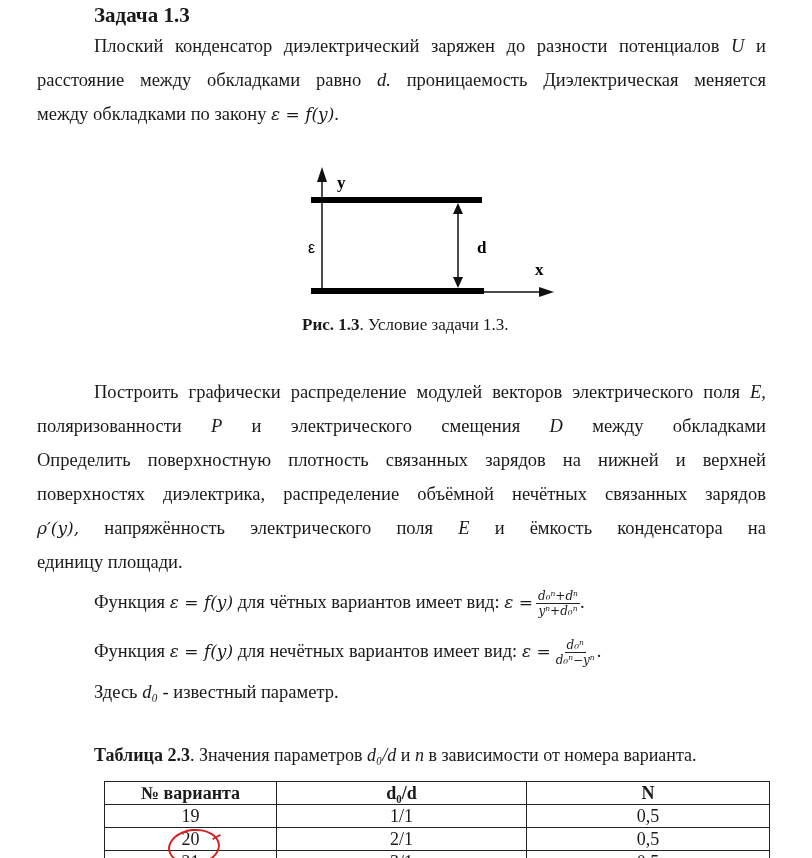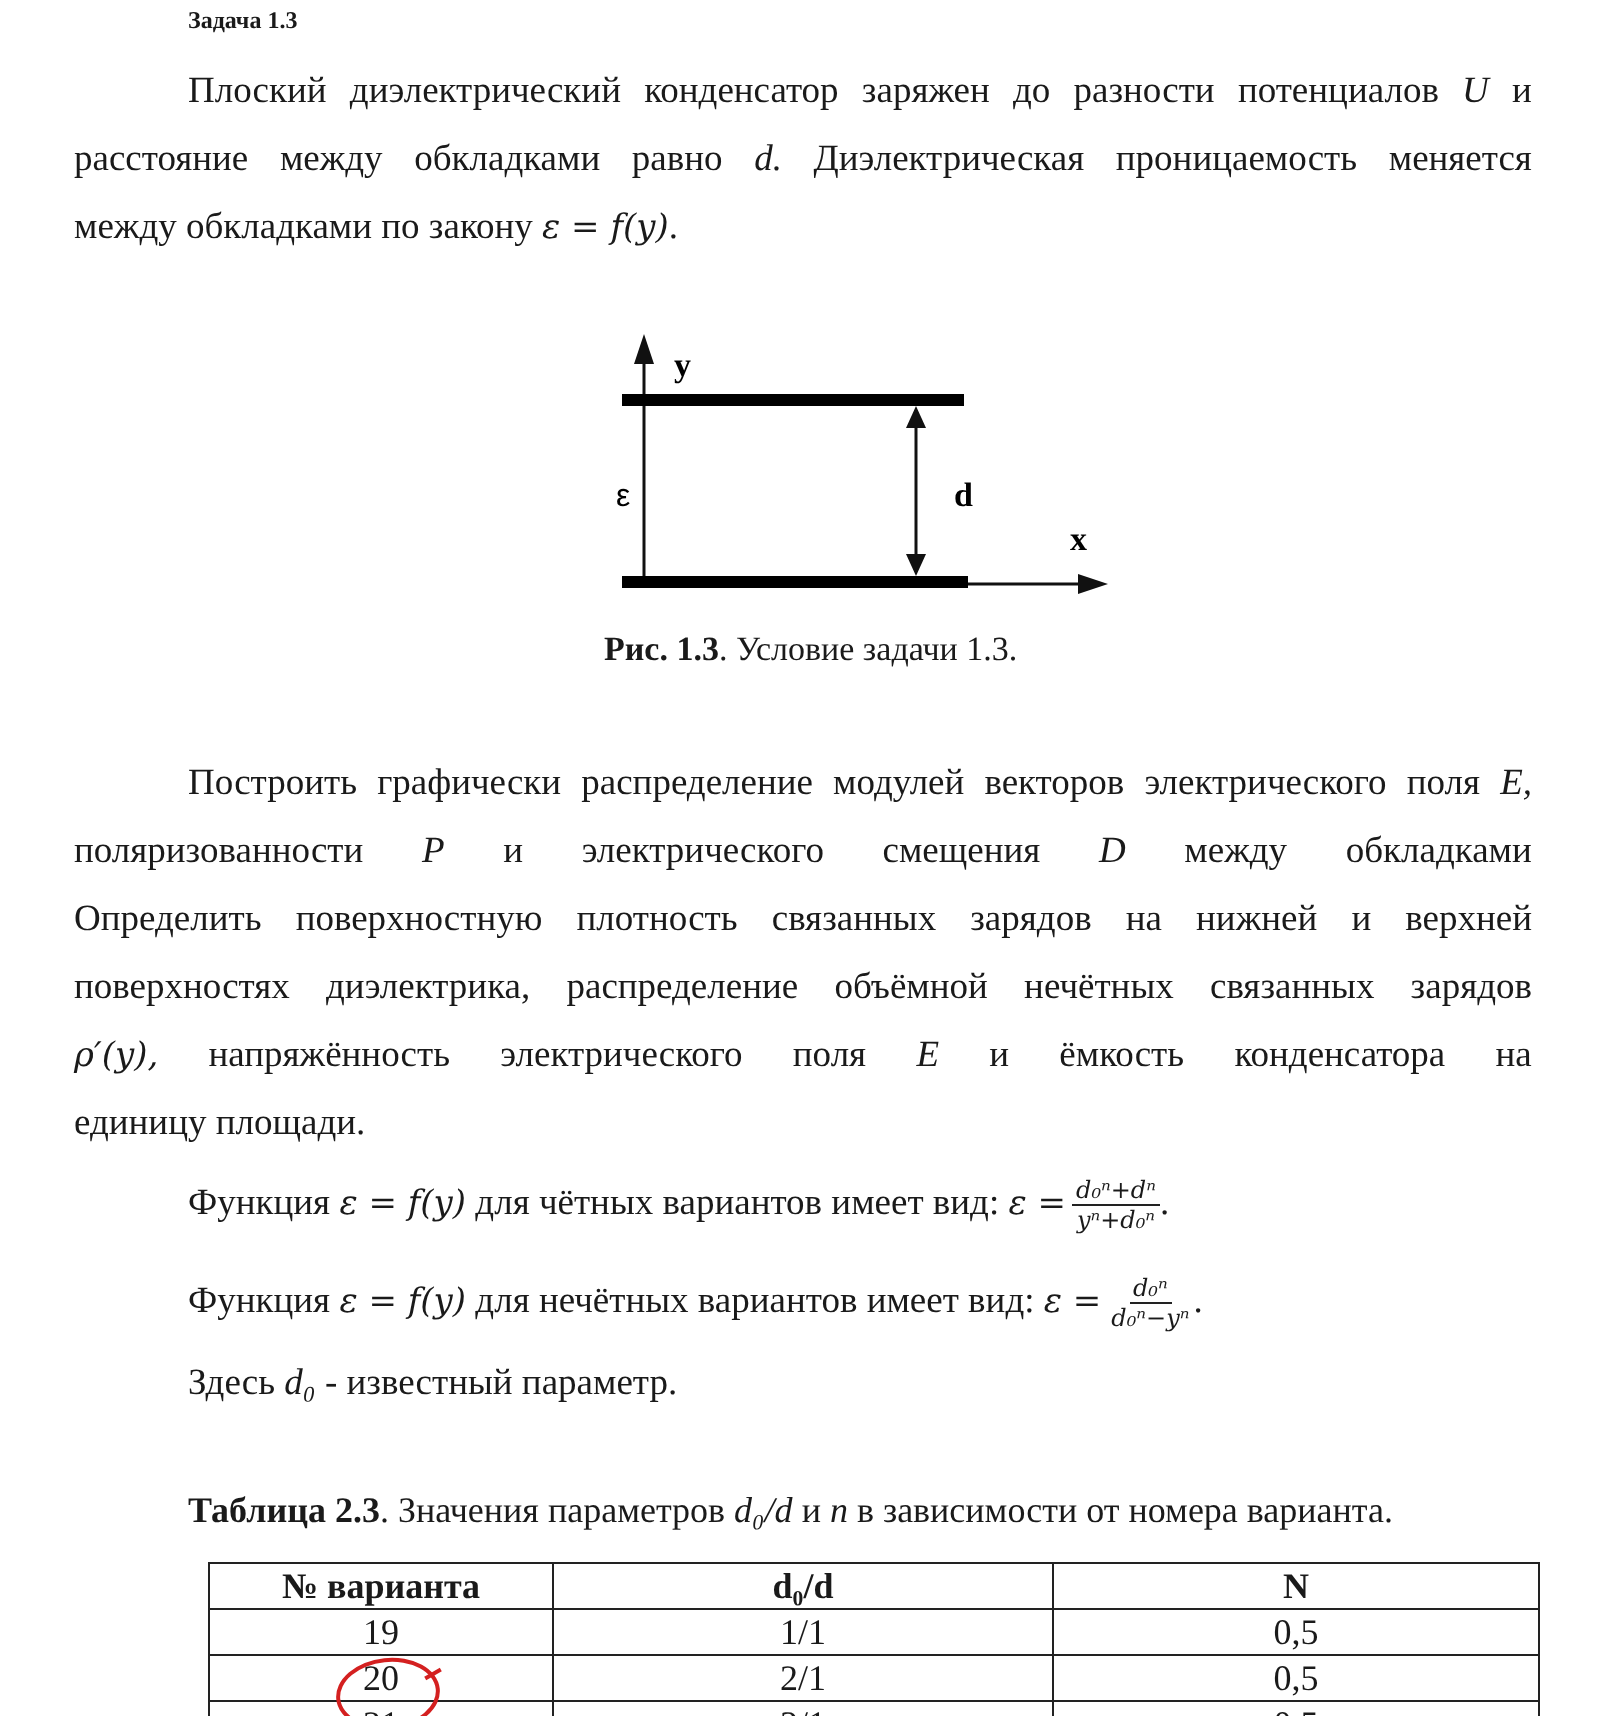--- a/index.html
+++ b/index.html
@@ -2,21 +2,21 @@
 <html><head>
   <meta charset="utf-8">
   <style>
     html, body { margin: 0; padding: 0; background: #ffffff; }
     body {
       width: 812px; height: 858px; overflow: hidden; position: relative;
       font-family: "Liberation Serif", "DejaVu Serif", serif;
       color: #1a1a1a;
     }
     .abs { position: absolute; white-space: nowrap; }
-    .title { left: 94px; top: 3px; font-size: 12px; font-weight: bold; }
+    .title { left: 94px; top: 3px; font-size: 21px; font-weight: bold; }
     .line { font-size: 18.5px; line-height: 34px; }
     .just { display: flex; justify-content: space-between; width: 672px; left: 94px; }
     .it { font-style: italic; }
     .math { font-family: "DejaVu Serif", serif; font-style: italic; font-size: 17px; }
     .frac {
       display: inline-flex; flex-direction: column; align-items: center;
       vertical-align: middle; font-family: "DejaVu Serif", serif; font-style: italic;
       font-size: 12px; line-height: 14px; margin-left: 3px; text-align: center;
     }
     .frac .num { border-bottom: 1px solid #222; padding: 0 2px; }
@@ -40,37 +40,37 @@
     }
     .circle-tick { position: absolute; left: 212px; top: 836px; width: 9px; height: 2px; background: #d42020; transform: rotate(-30deg); }
   </style>
 </head>
 <body>
 
 <div class="abs title">Задача 1.3</div>
 
 <div class="abs line just" style="top:29px; left:94px; width:672px;" id="intro1">
     <span>Плоский</span>
+    <span>конденсатор</span>
     <span>диэлектрический</span>
-    <span>конденсатор</span>
     <span>заряжен</span>
     <span>до</span>
     <span>разности</span>
     <span>потенциалов</span>
     <span class="it">U</span>
     <span>и</span>
   </div>
 <div class="abs line just" style="top:63px; left:37px; width:729px;" id="intro2">
     <span>расстояние</span>
     <span>между</span>
     <span>обкладками</span>
     <span>равно</span>
     <span class="it">d.</span>
+    <span>проницаемость</span>
     <span>Диэлектрическая</span>
-    <span>проницаемость</span>
     <span>меняется</span>
   </div>
 <div class="abs line" style="top:97px; left:37px;">
   <span>между обкладками по закону </span><span class="math">ε = f(y)</span><span>.</span>
 </div>
 
 <svg class="abs" style="left:290px; top:160px;" width="280" height="150">
 
   <line x1="32" y1="10" x2="32" y2="131" stroke="#111" stroke-width="1.5"></line>
   <polygon points="32,7 27,22 37,22" fill="#111"></polygon>

